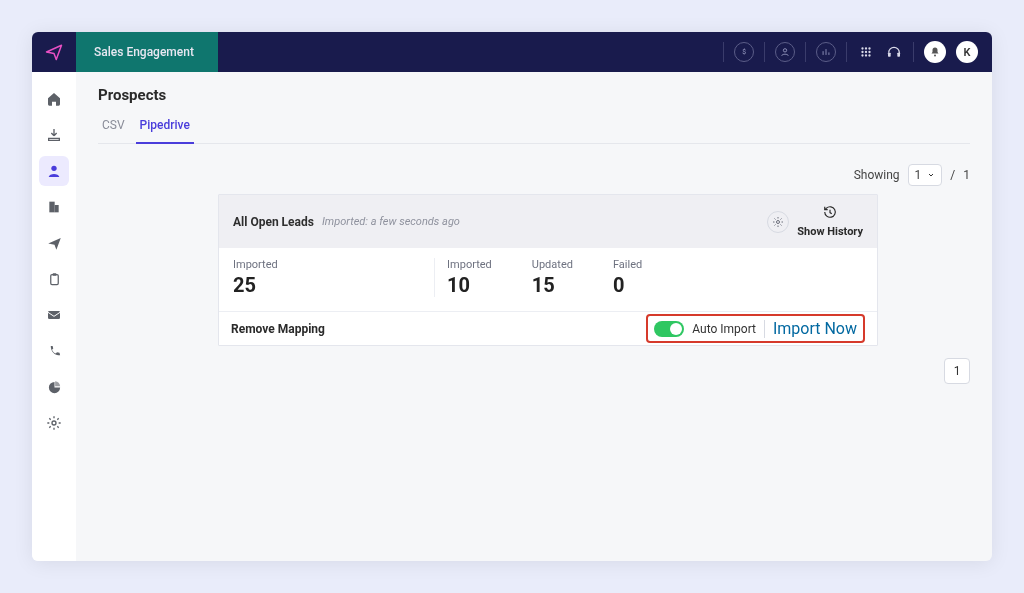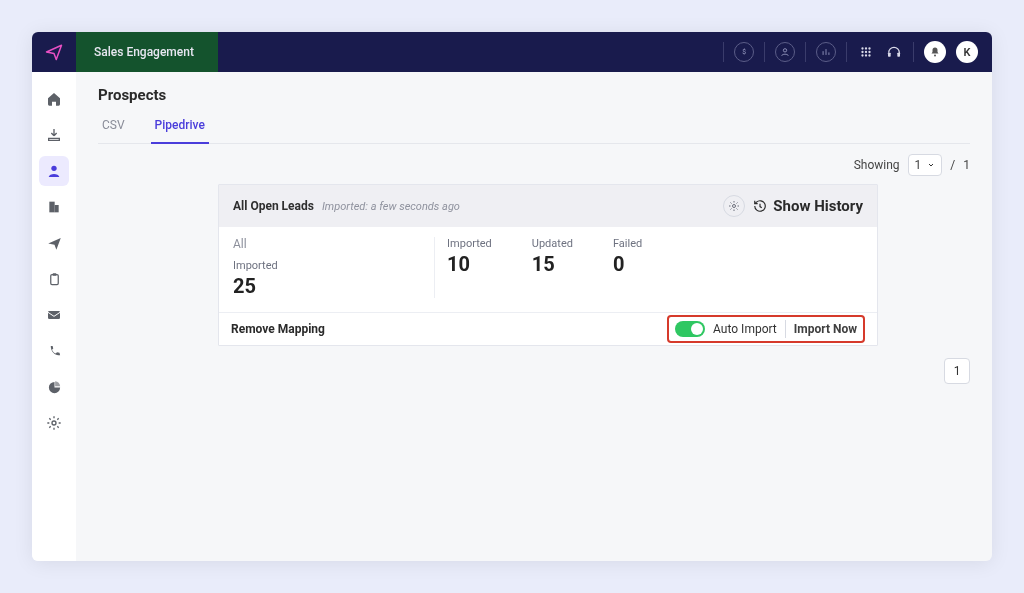--- a/index.html
+++ b/index.html
@@ -28,21 +28,21 @@
     display: flex;
     align-items: center;
     color: #fff;
   }
   .topbar .logo-cell {
     width: 44px;
     display: flex; align-items: center; justify-content: center;
     height: 100%;
   }
   .topbar .title-cell {
-    background: #14532d;
+    background: #0f766e;
     height: 100%;
     display: flex; align-items: center;
     padding: 0 24px 0 18px;
     font-size: 12px;
     font-weight: 500;
     color: #e7e7f1;
   }
   .topbar .spacer { flex: 1; }
   .topbar .right {
     display: flex; align-items: center; gap: 10px;
@@ -73,21 +73,21 @@
   .sb-item {
     width: 30px; height: 30px; border-radius: 6px;
     display:flex; align-items:center; justify-content:center;
     color: #5d6168;
   }
   .sb-item.active { background:#eceafe; color:#4a3ddb; }
   .main {
     flex:1; padding: 14px 22px 0 22px; overflow:auto;
   }
   .page-title { font-size: 15px; font-weight: 700; color:#2a2a2a; margin-bottom: 8px; }
-  .tabs { display:flex; gap: 22px; border-bottom: 1px solid #e5e7ec; margin-bottom: 10px; font-size:12px;}
+  .tabs { display:flex; gap: 7px; border-bottom: 1px solid #e5e7ec; margin-bottom: 20px; font-size:12px;}
   .tab { padding: 6px 4px 10px 4px; color:#8a8d99; cursor:pointer; border-bottom: 2px solid transparent; margin-bottom:-1px;}
   .tab.active { color:#4a3ddb; border-bottom-color:#4a3ddb; font-weight:500;}
   .showing-row {
     display:flex; justify-content:flex-end; align-items:center; gap:8px;
     margin: 0 0 8px 0; font-size:12px; color:#444;
   }
   .page-select {
     background:#fff; border:1px solid #d7dae2; border-radius:4px;
     padding: 3px 6px; display:flex; align-items:center; gap:6px; font-size:12px;
   }
@@ -108,21 +108,21 @@
   .card-header .ch-title { font-weight:700; color:#2f2f2f; margin-right:8px; }
   .card-header .ch-sub { color:#8f929e; font-style: italic; font-size:11px;}
   .card-header .ch-spacer { flex:1; }
   .gear-btn {
     width:22px; height:22px; border:1px solid #d7dae2; border-radius:50%;
     display:flex; align-items:center; justify-content:center;
     color:#6b6e7a; margin-right:8px;
   }
   .history-btn {
     display:flex; align-items:center; gap:6px;
-    font-size:15px; font-weight:700; color:#2a2a2a;
+    font-size:11px; font-weight:700; color:#2a2a2a;flex-direction:column;
   }
   .card-stats {
     display:flex;
     padding: 10px 14px 14px 14px;
   }
   .stat-col { flex:1; }
   .stat-col.first { border-right:1px solid #eceef3; padding-right:12px; margin-right:12px; }
   .col-head { color:#8c8f9b; font-size:12px; margin-bottom:8px; }
   .stat-label { color:#6e7280; font-size:11px; margin-bottom:2px; }
   .stat-value { font-size:20px; font-weight:700; color:#222; }
@@ -143,21 +143,21 @@
   }
   .toggle {
     width:30px; height:16px; background:#2fc762; border-radius:10px; position:relative;
   }
   .toggle::after {
     content:""; position:absolute; right:2px; top:2px; width:12px; height:12px;
     background:#fff; border-radius:50%;
   }
   .auto-import-label { font-size:12px; color:#333; }
   .footer-divider { width:1px; height:18px; background:#d7dae2; }
-  .import-now { font-size:12px; font-weight:700; color:#404040; }
+  .import-now { font-size:16px; font-weight:400; color:#0369a1; }
   .pagination-row {
     display:flex; justify-content:flex-end;
     margin-right: 0;
   }
   .page-box {
     width:26px; height:26px; border:1px solid #d7dae2; border-radius:4px;
     display:flex; align-items:center; justify-content:center;
     font-size:12px; background:#fff; color:#333;
   }
   svg { display:block; }
@@ -331,21 +331,20 @@
                 <path d="M3 12a9 9 0 1 0 3-6.7L3 8" fill="none" stroke="#2a2a2a" stroke-width="2"></path>
                 <path d="M3 3v5h5" fill="none" stroke="#2a2a2a" stroke-width="2"></path>
                 <path d="M12 8v5l3 2" fill="none" stroke="#2a2a2a" stroke-width="2"></path>
               </svg>
             <span>Show History</span>
           </div>
         </div>
 
         <div class="card-stats">
           <div class="stat-col first">
-            <div class="col-head">All</div>
             <div class="stat-label">Imported</div>
             <div class="stat-value">25</div>
           </div>
           <div class="stat-col" style="flex:2.2">
             <div class="stats-recent-grid">
               <div>
                 <div class="stat-label">Imported</div>
                 <div class="stat-value">10</div>
               </div>
               <div>

